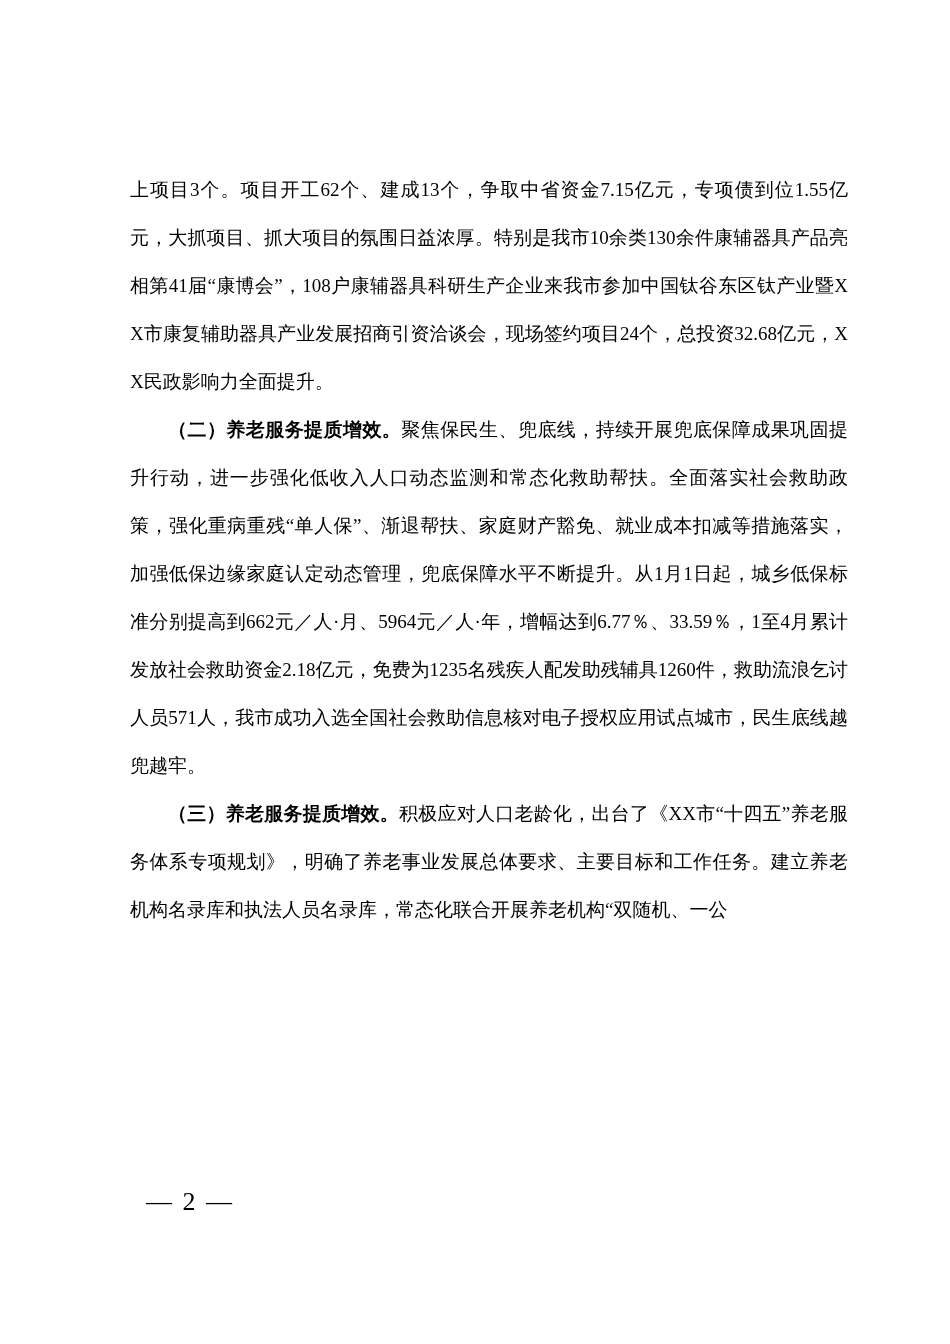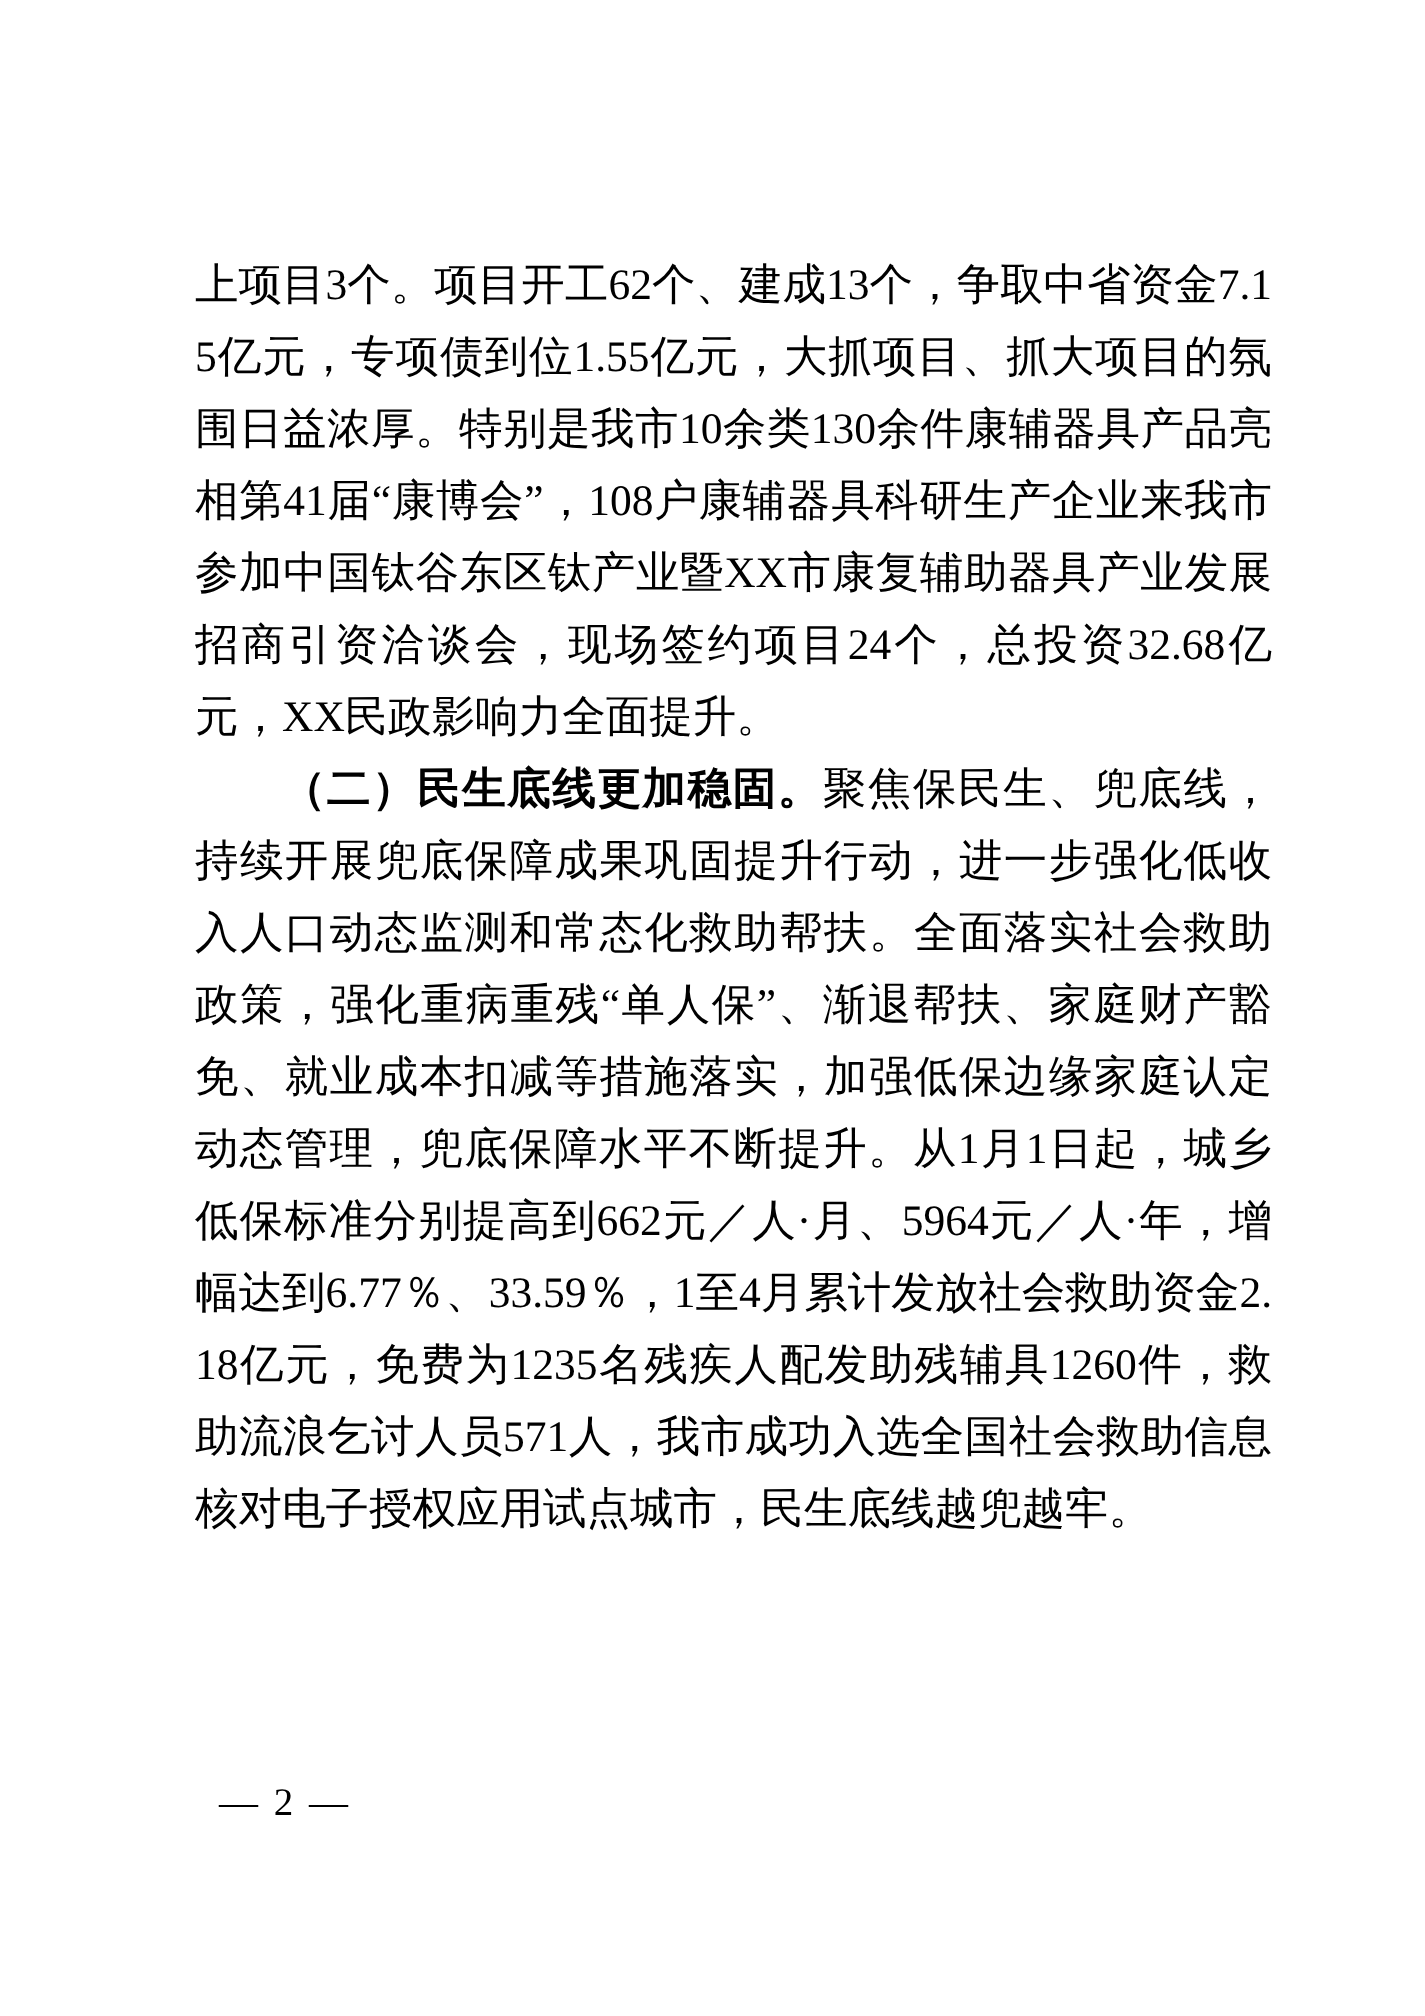--- a/index.html
+++ b/index.html
@@ -21,21 +21,21 @@
   }
   .content {
     position: absolute;
     left: 130px;
     top: 166px;
     width: 718px;
   }
   .para {
     margin: 0;
     padding: 0;
-    font-size: 29px;
+    font-size: 19px;
     line-height: 48px;
     color: #000000;
     text-align: justify;
     text-justify: inter-ideograph;
     word-break: break-all;
   }
   .para.indent {
     text-indent: 2em;
   }
   .lead {
@@ -52,19 +52,20 @@
   }
 </style>
 </head>
 <body>
 
 <div class="page">
   <div class="content">
 
     <p class="para"><span class="body-text">上项目3个。项目开工62个、建成13个，争取中省资金7.15亿元，专项债到位1.55亿元，大抓项目、抓大项目的氛围日益浓厚。特别是我市10余类130余件康辅器具产品亮相第41届“康博会”，108户康辅器具科研生产企业来我市参加中国钛谷东区钛产业暨XX市康复辅助器具产业发展招商引资洽谈会，现场签约项目24个，总投资32.68亿元，XX民政影响力全面提升。</span></p>
 
-    <p class="para indent"><span class="lead">（二）民生底线更加稳固。</span><span class="body-text">聚焦保民生、兜底线，持续开展兜底保障成果巩固提升行动，进一步强化低收入人口动态监测和常态化救助帮扶。全面落实社会救助政策，强化重病重残“单人保”、渐退帮扶、家庭财产豁免、就业成本扣减等措施落实，加强低保边缘家庭认定动态管理，兜底保障水平不断提升。从1月1日起，城乡低保标准分别提高到662元／人·月、5964元／人·年，增幅达到6.77％、33.59％，1至4月累计发放社会救助资金2.18亿元，免费为1235名残疾人配发助残辅具1260件，救助流浪乞讨人员571人，我市成功入选全国社会救助信息核对电子授权应用试点城市，民生底线越兜越牢。</span></p>
+    <p class="para indent"><span class="lead">（二）养老服务提质增效。</span><span class="body-text">聚焦保民生、兜底线，持续开展兜底保障成果巩固提升行动，进一步强化低收入人口动态监测和常态化救助帮扶。全面落实社会救助政策，强化重病重残“单人保”、渐退帮扶、家庭财产豁免、就业成本扣减等措施落实，加强低保边缘家庭认定动态管理，兜底保障水平不断提升。从1月1日起，城乡低保标准分别提高到662元／人·月、5964元／人·年，增幅达到6.77％、33.59％，1至4月累计发放社会救助资金2.18亿元，免费为1235名残疾人配发助残辅具1260件，救助流浪乞讨人员571人，我市成功入选全国社会救助信息核对电子授权应用试点城市，民生底线越兜越牢。</span></p>
 
+    <p class="para indent"><span class="lead">（三）养老服务提质增效。</span><span class="body-text">积极应对人口老龄化，出台了《XX市“十四五”养老服务体系专项规划》，明确了养老事业发展总体要求、主要目标和工作任务。建立养老机构名录库和执法人员名录库，常态化联合开展养老机构“双随机、一公</span></p>
 
   </div>
 
   <div class="page-number">— 2 —</div>
 </div>
 
 </body></html>

